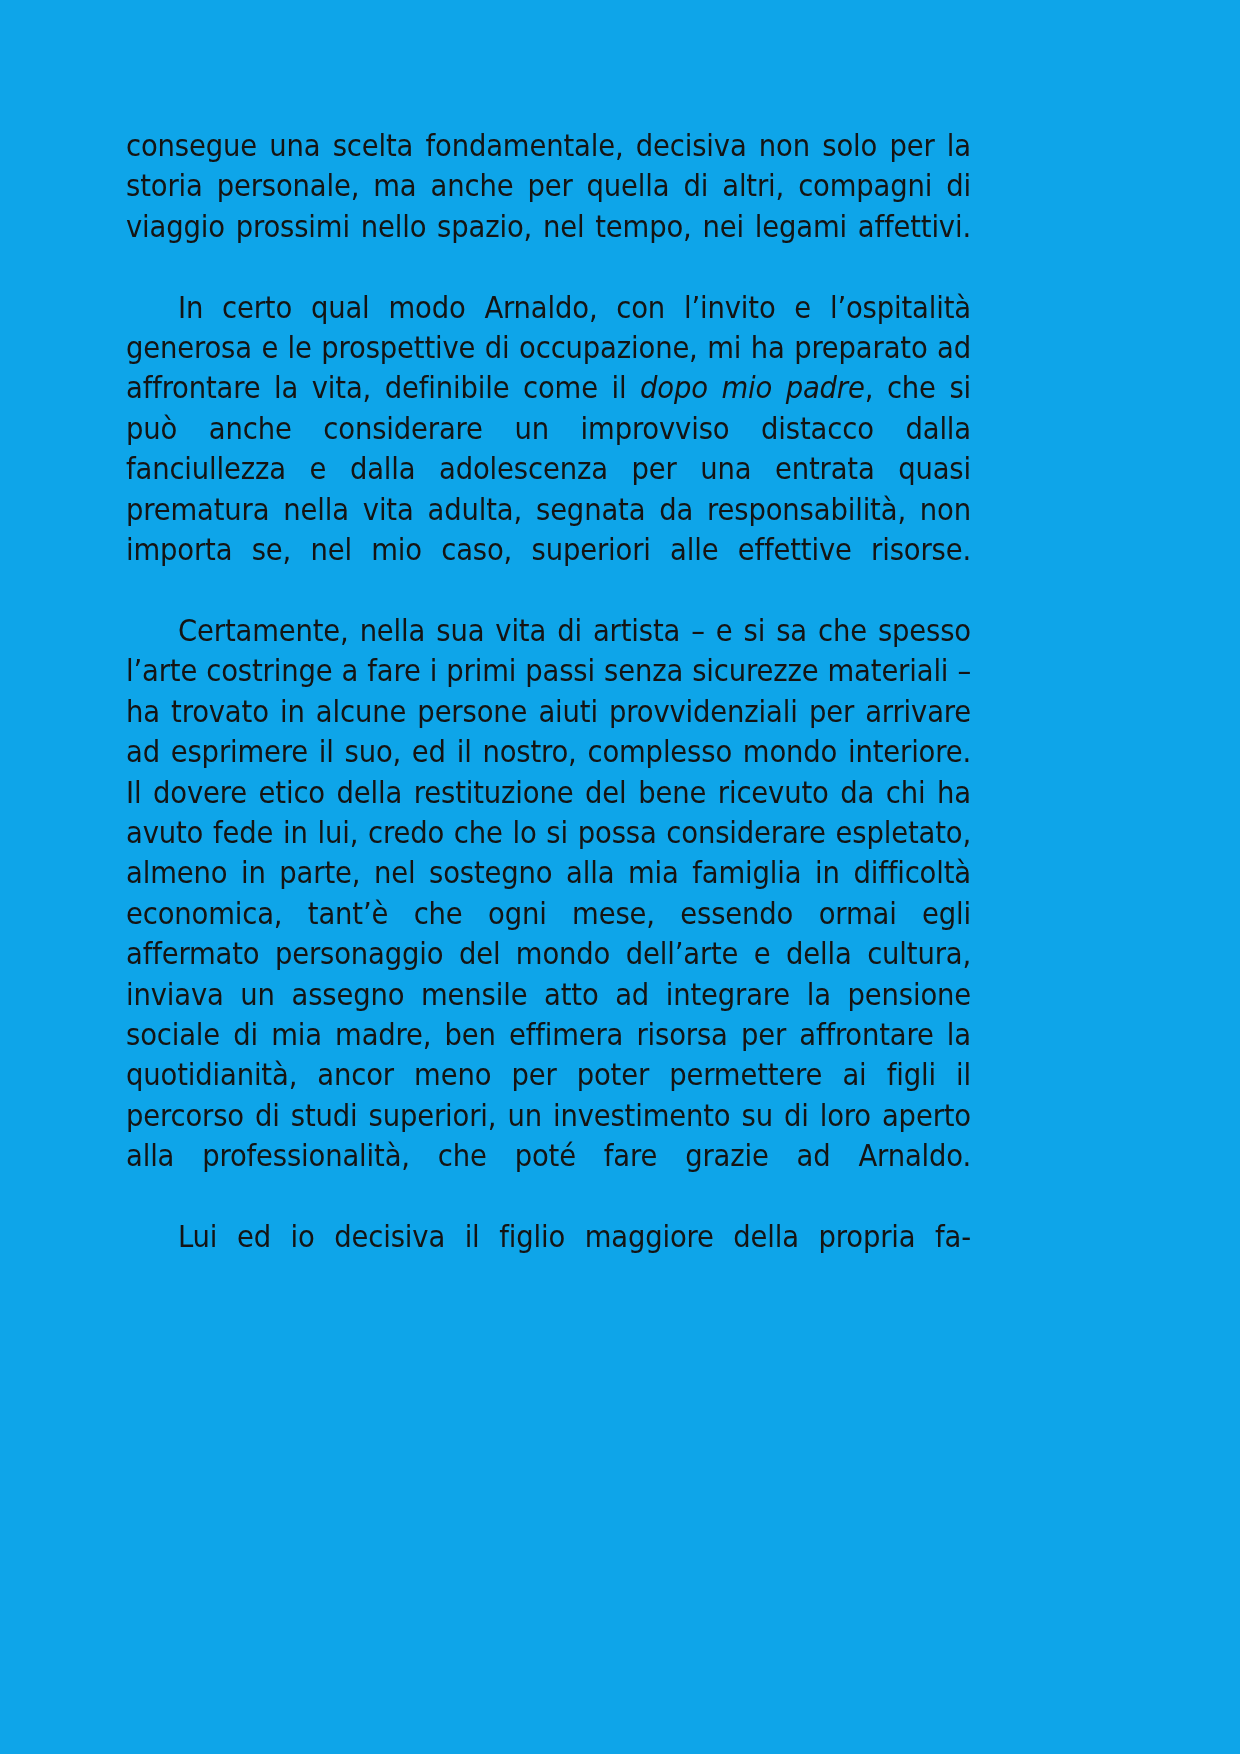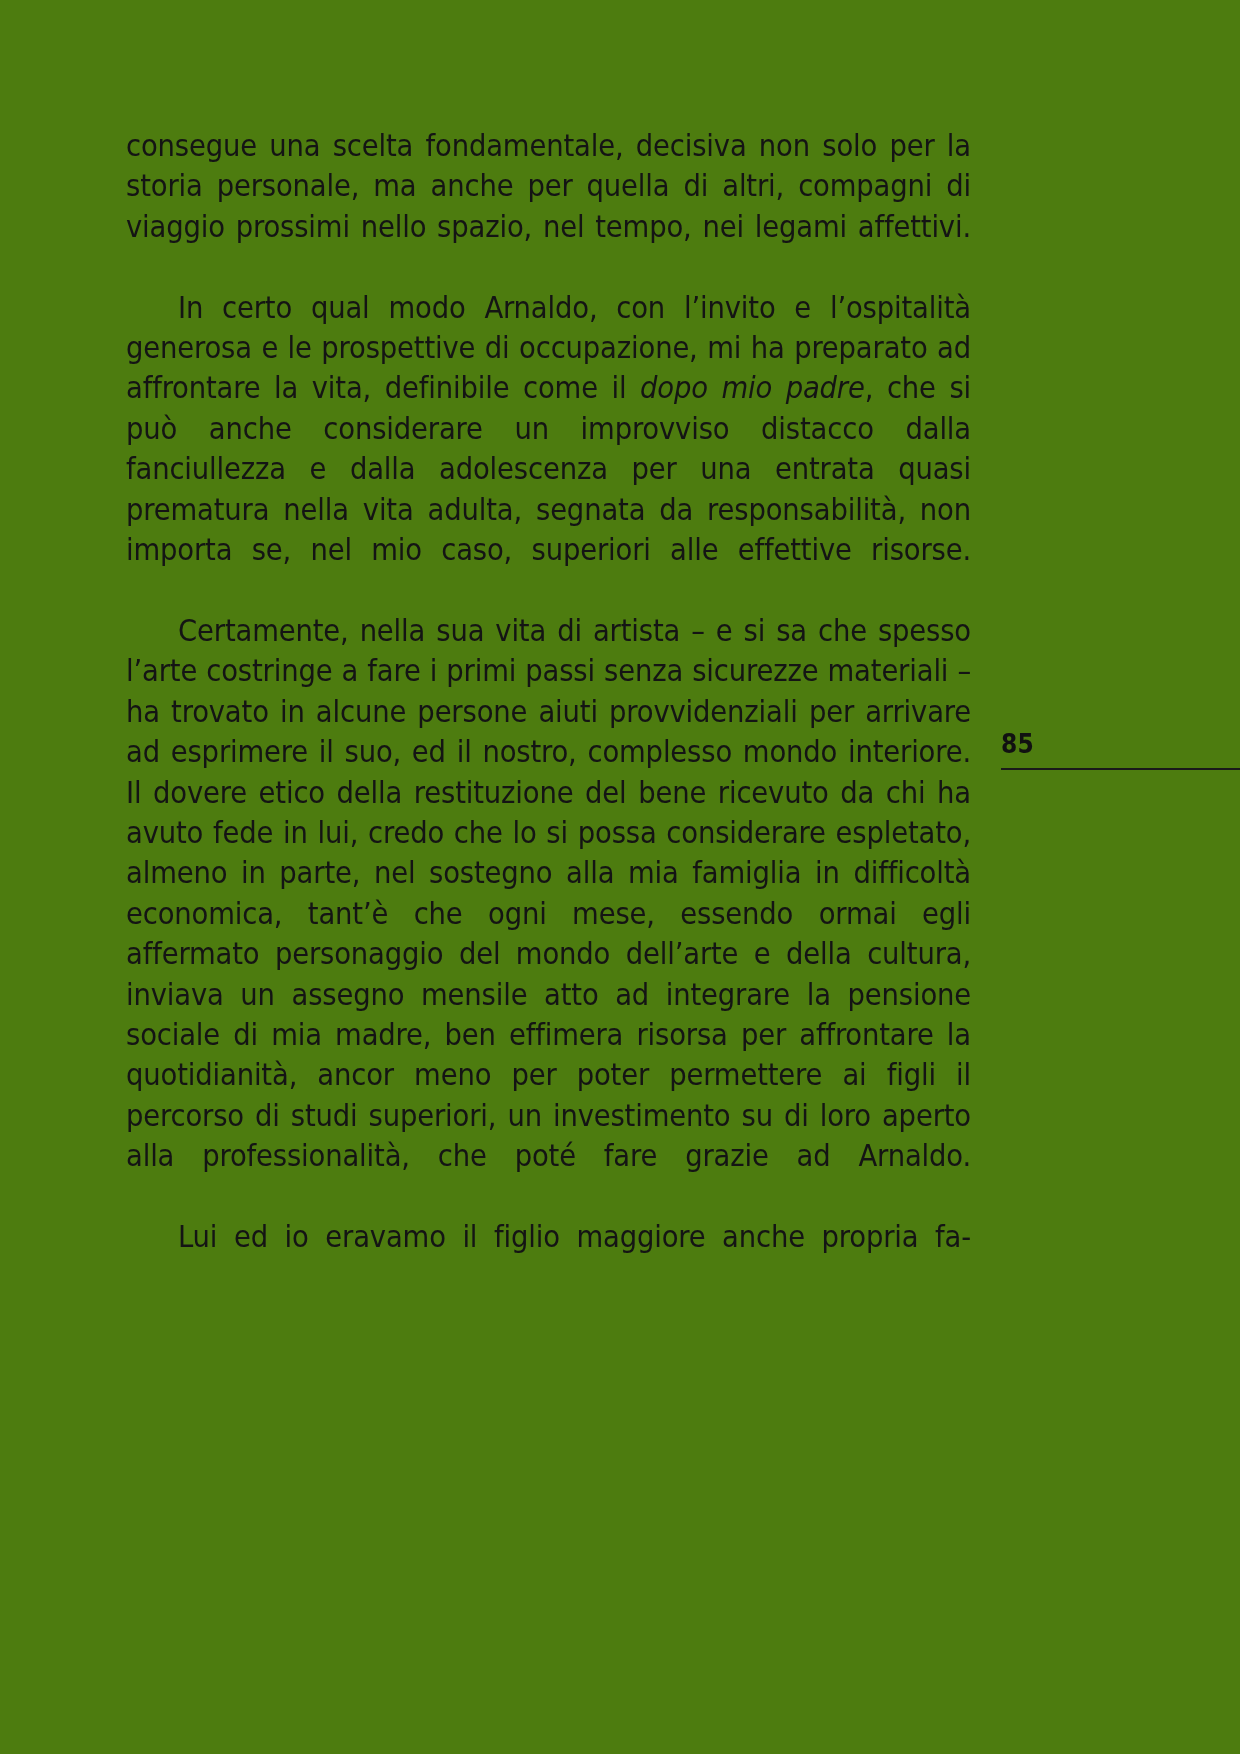--- a/index.html
+++ b/index.html
@@ -74,27 +74,23 @@
   #folio-rule {
     margin-top: 9px;
     width: 239px;
     height: 2px;
     background: #1a1a1a;
   }
 </style>
 </head>
 <body>
 
-<div id="page" style="background: #4d7c0f;">
+<div id="page" style="background: #0ea5e9;">
 
   <div id="textblock" style="color: rgb(20, 20, 20);">
       <p><span>consegue una scelta fondamentale, decisiva non solo per la storia personale, ma anche per quella di altri, compagni di viaggio prossimi nello spazio, nel tempo, nei legami affettivi.</span></p>
       <p class="indent"><span>In certo qual modo Arnaldo, con l’invito e l’ospitalità generosa e le prospettive di occupazione, mi ha preparato ad affrontare la vita, definibile come il </span><span class="it">dopo mio padre</span><span>, che si può anche considerare un improvviso distacco dalla fanciullezza e dalla adolescenza per una entrata quasi prematura nella vita adulta, segnata da responsabilità, non importa se, nel mio caso, superiori alle effettive risorse.</span></p>
       <p class="indent"><span>Certamente, nella sua vita di artista – e si sa che spesso l’arte costringe a fare i primi passi senza sicurezze materiali – ha trovato in alcune persone aiuti provvidenziali per arrivare ad esprimere il suo, ed il nostro, complesso mondo interiore. Il dovere etico della restituzione del bene ricevuto da chi ha avuto fede in lui, credo che lo si possa considerare espletato, almeno in parte, nel sostegno alla mia famiglia  in difficoltà economica, tant’è che ogni mese, essendo ormai egli affermato personaggio del mondo dell’arte e della cultura, inviava un assegno mensile atto ad integrare la pensione sociale di mia madre, ben effimera risorsa per affrontare la quotidianità, ancor meno per poter permettere ai figli il percorso di studi superiori, un investimento su di loro aperto alla professionalità, che poté fare grazie ad Arnaldo.</span></p>
-      <p class="indent"><span>Lui ed io eravamo il figlio maggiore anche propria fa-</span></p>
+      <p class="indent"><span>Lui ed io decisiva il figlio maggiore della propria fa-</span></p>
     </div>
 
-  <div id="folio-group">
-    <div id="folio-number">85</div>
-    <div id="folio-rule" style="background: rgb(26, 26, 26);"></div>
-  </div>
 
 </div>
 
 </body></html>

